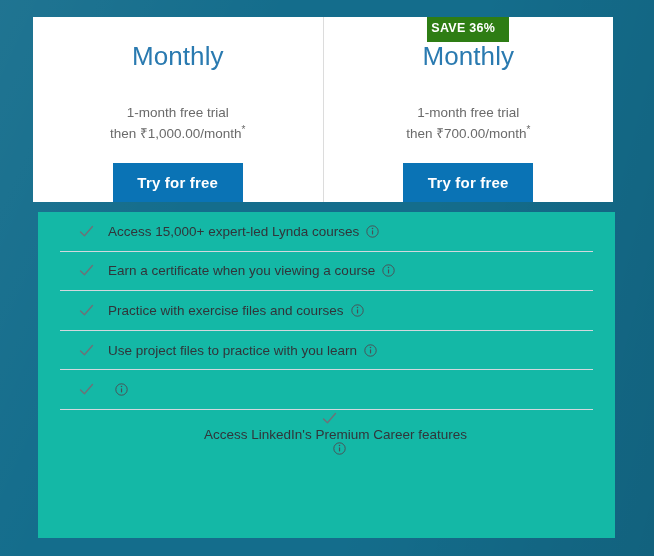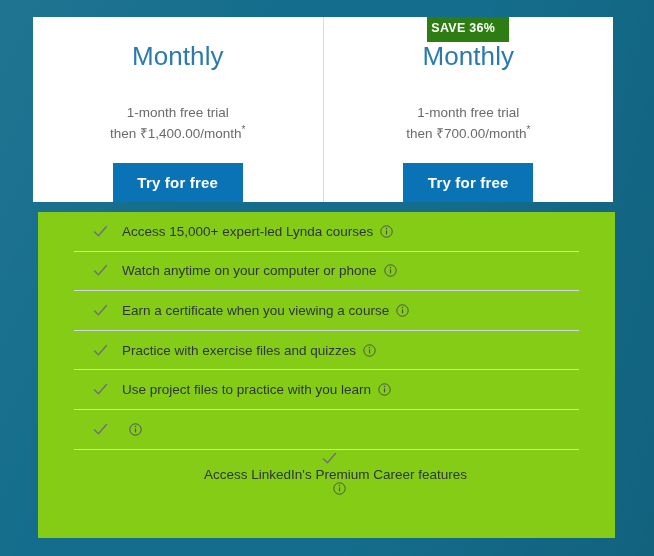--- a/index.html
+++ b/index.html
@@ -103,23 +103,23 @@
     line-height: 1.1;
   }
 
   
   #features-panel {
     position: absolute;
     left: 38px;
     top: 212px;
     width: 577px;
     height: 326px;
-    background: #84cc16;
+    background: #14b8a6;
     box-sizing: border-box;
-    padding: 0 36px;
+    padding: 0 22px;
   }
   .feature-row {
     display: flex;
     align-items: center;
     height: 38.6px;
     border-bottom: 1px solid #d2d8de;
     padding-left: 18px;
   }
   .feature-row:last-child {
     border-bottom: none;
@@ -151,21 +151,21 @@
 
 <div id="bg"></div>
 <div id="bg2"></div>
 
 <div id="pricing-card">
 
   <div class="plan left">
     <div class="plan-title">Monthly</div>
     <div class="plan-sub">
       <span>1-month free trial</span><br>
-      <span>then ₹1,400.00/month</span><span class="star">*</span>
+      <span>then ₹1,000.00/month</span><span class="star">*</span>
     </div>
     <button class="cta">Try for free</button>
   </div>
 
   <div class="plan right">
     <div class="save-badge">SAVE 36%</div>
     <div class="plan-title">Monthly</div>
     <div class="plan-sub">
       <span>1-month free trial</span><br>
       <span>then ₹700.00/month</span><span class="star">*</span>
@@ -184,43 +184,32 @@
       <svg class="info-icon" viewBox="0 0 16 16">
         <circle cx="8" cy="8" r="7" fill="none" stroke="#4a4f55" stroke-width="1.2"></circle>
         <circle cx="8" cy="4.3" r="0.95" fill="#4a4f55"></circle>
         <rect x="7.3" y="6.4" width="1.45" height="5.4" rx="0.6" fill="#4a4f55"></rect>
       </svg>
     </div>
     <div class="feature-row">
       <svg class="check-icon" viewBox="0 0 20 20">
         <path d="M3 10.5 L7.6 15 L17 4.2" fill="none" stroke="#6d7277" stroke-width="1.7" stroke-linecap="round" stroke-linejoin="round"></path>
       </svg>
-      <span class="feature-text">Watch anytime on your computer or phone</span>
-      <svg class="info-icon" viewBox="0 0 16 16">
-        <circle cx="8" cy="8" r="7" fill="none" stroke="#4a4f55" stroke-width="1.2"></circle>
-        <circle cx="8" cy="4.3" r="0.95" fill="#4a4f55"></circle>
-        <rect x="7.3" y="6.4" width="1.45" height="5.4" rx="0.6" fill="#4a4f55"></rect>
-      </svg>
-    </div>
-    <div class="feature-row">
-      <svg class="check-icon" viewBox="0 0 20 20">
-        <path d="M3 10.5 L7.6 15 L17 4.2" fill="none" stroke="#6d7277" stroke-width="1.7" stroke-linecap="round" stroke-linejoin="round"></path>
-      </svg>
       <span class="feature-text">Earn a certificate when you viewing a course</span>
       <svg class="info-icon" viewBox="0 0 16 16">
         <circle cx="8" cy="8" r="7" fill="none" stroke="#4a4f55" stroke-width="1.2"></circle>
         <circle cx="8" cy="4.3" r="0.95" fill="#4a4f55"></circle>
         <rect x="7.3" y="6.4" width="1.45" height="5.4" rx="0.6" fill="#4a4f55"></rect>
       </svg>
     </div>
     <div class="feature-row">
       <svg class="check-icon" viewBox="0 0 20 20">
         <path d="M3 10.5 L7.6 15 L17 4.2" fill="none" stroke="#6d7277" stroke-width="1.7" stroke-linecap="round" stroke-linejoin="round"></path>
       </svg>
-      <span class="feature-text">Practice with exercise files and quizzes</span>
+      <span class="feature-text">Practice with exercise files and courses</span>
       <svg class="info-icon" viewBox="0 0 16 16">
         <circle cx="8" cy="8" r="7" fill="none" stroke="#4a4f55" stroke-width="1.2"></circle>
         <circle cx="8" cy="4.3" r="0.95" fill="#4a4f55"></circle>
         <rect x="7.3" y="6.4" width="1.45" height="5.4" rx="0.6" fill="#4a4f55"></rect>
       </svg>
     </div>
     <div class="feature-row">
       <svg class="check-icon" viewBox="0 0 20 20">
         <path d="M3 10.5 L7.6 15 L17 4.2" fill="none" stroke="#6d7277" stroke-width="1.7" stroke-linecap="round" stroke-linejoin="round"></path>
       </svg>

